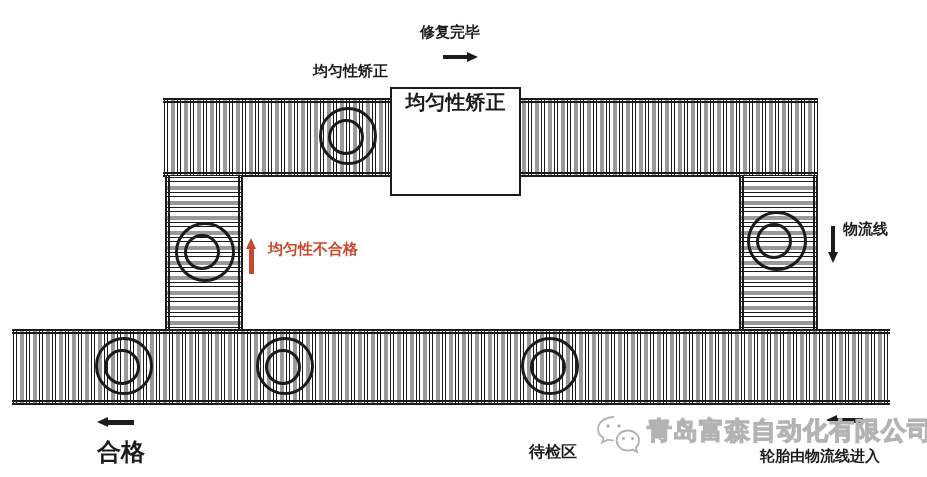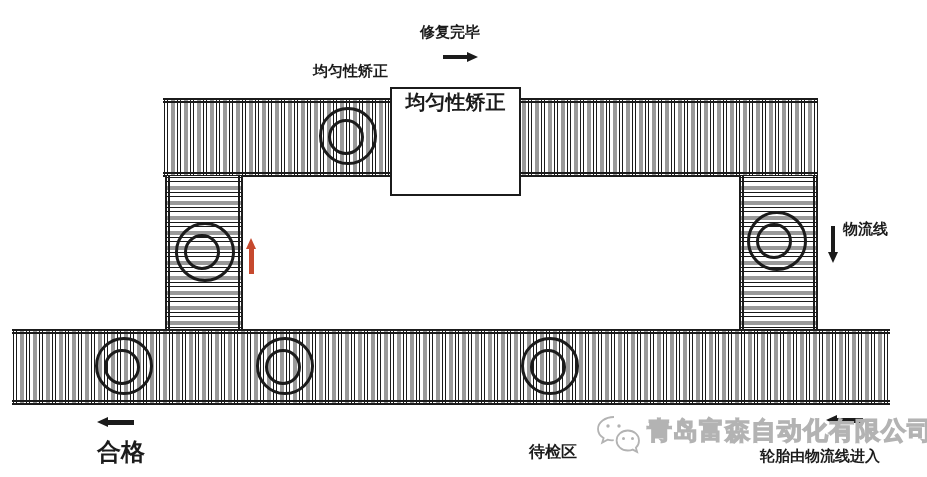--- a/index.html
+++ b/index.html
@@ -101,20 +101,21 @@
   <div class="arrow right" style="left:443px;top:52px">
     <div class="shaft"></div>
       <div class="head"></div>
   </div>
   <div class="lbl" style="left:313px;top:61px">均匀性矫正</div>
 
   <div class="arrow up vert" style="left:246px;top:238px">
     <div class="head"></div>
       <div class="shaft"></div>
   </div>
+  <div class="lbl red" style="left:268px;top:239px">均匀性不合格</div>
 
   <div class="arrow down vert" style="left:828px;top:226px">
     <div class="shaft"></div>
       <div class="head"></div>
   </div>
   <div class="lbl" style="left:843px;top:219px">
     <div>物流线</div>
   </div>
 
   <div class="arrow left" style="left:97px;top:417px">

